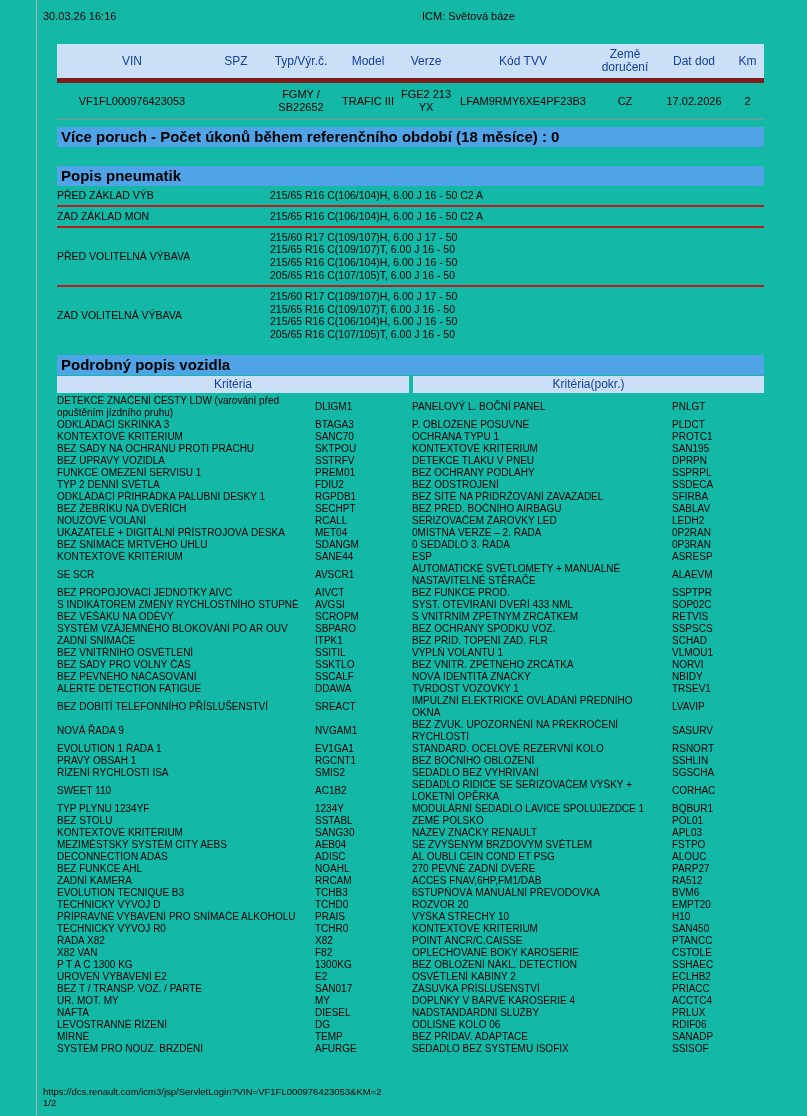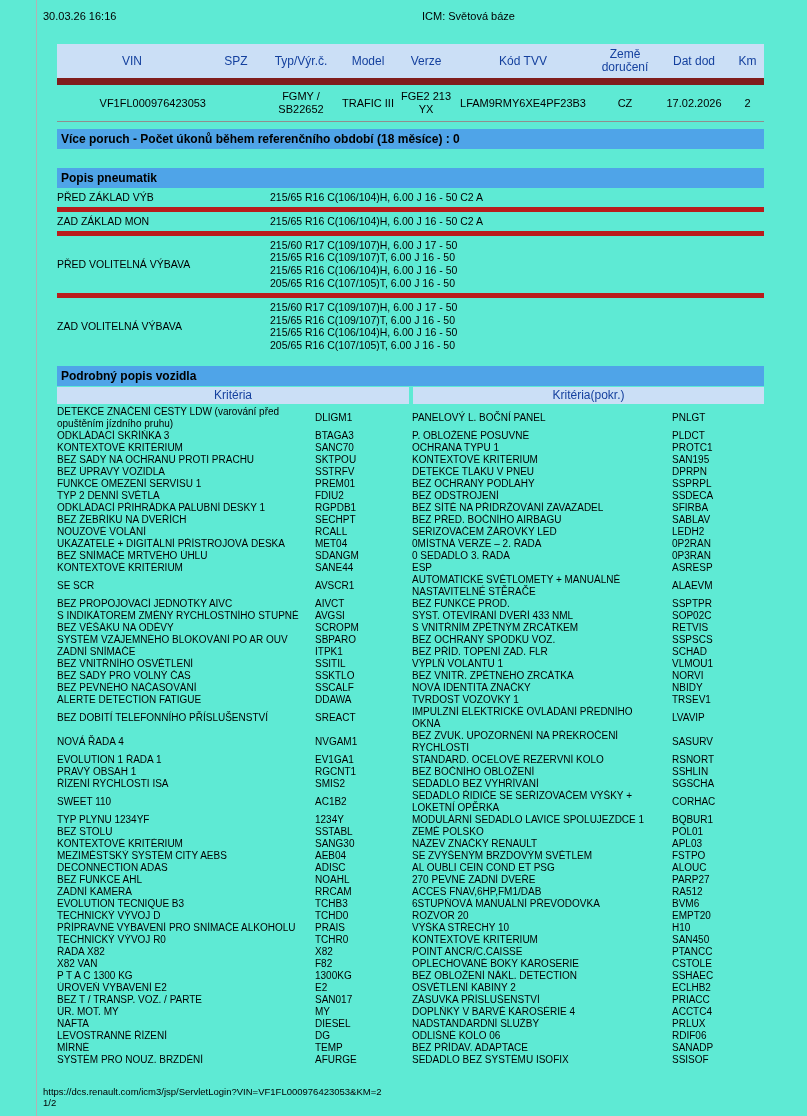--- a/index.html
+++ b/index.html
@@ -1,46 +1,46 @@
 <!DOCTYPE html>
 <html style="--banner: #4fa4e8; --hdr-bg: #cbdff6; --hdr-fg: #14409e;"><head>
 <meta charset="utf-8">
 <style>
   html,body { margin:0; padding:0; background:#fff; }
   body { font-family:"Liberation Sans","DejaVu Sans",sans-serif; color:#000; }
-  .page { position:relative; width:807px; height:1116px; background:#5eead4; overflow:hidden;text-decoration:underline; }
+  .page { position:relative; width:807px; height:1116px; background:#14b8a6; overflow:hidden;text-decoration:underline; }
   .page-frame { position:absolute; left:36px; top:0; bottom:0; width:0; border-left:1px solid #b3b3b3; }
 
   .print-header { position:absolute; top:10px; left:43px; right:20px; font-size:11px; }
   .print-title { position:absolute; top:10px; left:422px; font-size:11px; }
 
   .content { position:absolute; left:57px; top:44px; width:707px; }
 
   table { border-collapse:collapse; table-layout:fixed; }
 
   
   .vin-table { width:100%; font-size:11px; }
   .vin-table th { background:var(--hdr-bg); color:var(--hdr-fg); font-weight:normal; font-size:12px;
                   vertical-align:middle; padding:2px 1px; height:30px;
-                  border-bottom:7px solid #7f1d1d; line-height:13px; }
+                  border-bottom:5px solid #7f1d1d; line-height:13px; }
   .vin-table td { text-align:center; vertical-align:middle; padding:4px 1px; height:28px;
                   border-bottom:1px solid #8f8f8f; line-height:13px; }
-  .vin-table td.vin-cell { text-align:right; }
+  .vin-table td.vin-cell { text-align:center; }
 
   
-  .banner { background:var(--banner); color:#000; font-weight:bold; font-size:12px;
+  .banner { background:var(--banner); color:#000; font-weight:bold; font-size:15px;
             height:20px; line-height:14px; padding:3px 4px; box-sizing:border-box; }
   .banner.mt1 { margin-top:7px; }
   .banner.mt2 { margin-top:19px; }
   .banner.mt3 { margin-top:11px; }
 
   
   .tyres-table { width:100%; font-size:10.5px; line-height:12.8px; }
   .tyres-table td { vertical-align:middle; padding:3px 0; }
-  .tyres-table tr + tr td { border-top:5px solid #b91c1c; }
+  .tyres-table tr + tr td { border-top:2px solid #b91c1c; }
   .tyre-label { width:213px; }
 
   
   .crit-header { display:flex; gap:4px; margin-top:1px; }
   .crit-header .cell { background:var(--hdr-bg); color:var(--hdr-fg); font-size:12px;
                        text-align:center; height:17px; line-height:17px; }
   .crit-header .cell.c1 { width:352px; }
   .crit-header .cell.c2 { flex:1; }
 
   .crit-table { width:100%; font-size:10px; line-height:12px; margin-top:2px; }
@@ -290,21 +290,21 @@
             <td class="rl">TVRDOST VOZOVKY 1</td>
             <td class="rc">TRSEV1</td>
           </tr>
           <tr>
             <td class="ll">BEZ DOBITÍ TELEFONNÍHO PŘÍSLUŠENSTVÍ</td>
             <td class="lc">SREACT</td>
             <td class="rl">IMPULZNÍ ELEKTRICKÉ OVLÁDÁNÍ PŘEDNÍHO OKNA</td>
             <td class="rc">LVAVIP</td>
           </tr>
           <tr>
-            <td class="ll">NOVÁ ŘADA 4</td>
+            <td class="ll">NOVÁ ŘADA 9</td>
             <td class="lc">NVGAM1</td>
             <td class="rl">BEZ ZVUK. UPOZORNĚNÍ NA PŘEKROČENÍ RYCHLOSTI</td>
             <td class="rc">SASURV</td>
           </tr>
           <tr>
             <td class="ll">EVOLUTION 1 ŘADA 1</td>
             <td class="lc">EV1GA1</td>
             <td class="rl">STANDARD. OCELOVÉ REZERVNÍ KOLO</td>
             <td class="rc">RSNORT</td>
           </tr>

